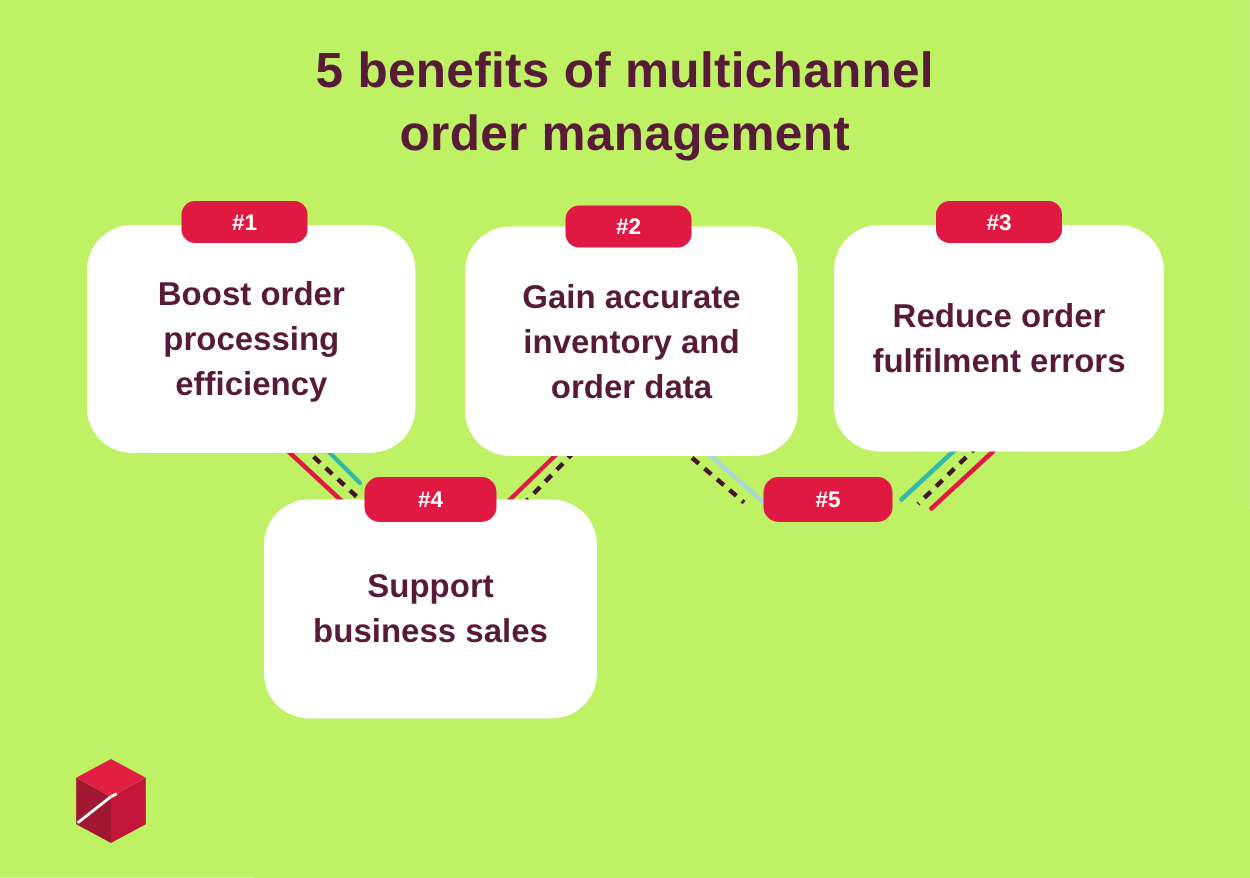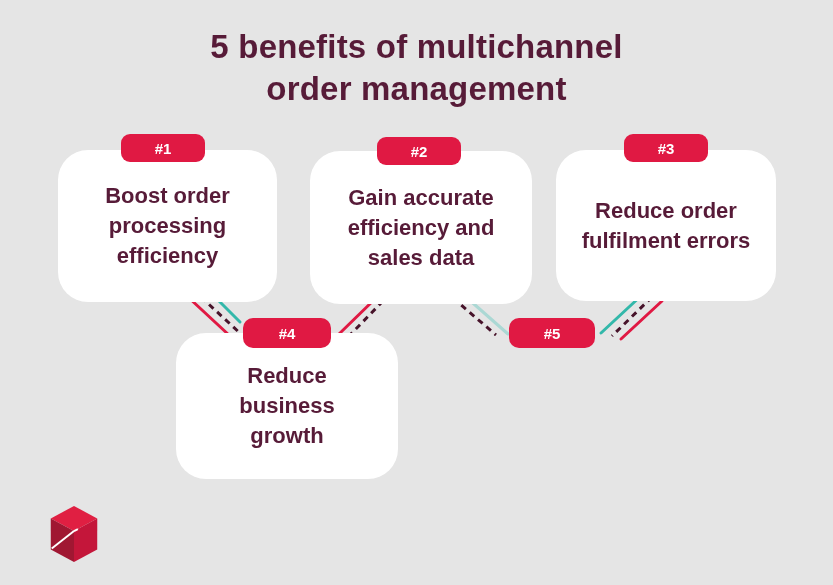--- a/index.html
+++ b/index.html
@@ -4,21 +4,21 @@
 <style>
   html, body {
     margin: 0;
     padding: 0;
     font-family: "Liberation Sans", "DejaVu Sans", sans-serif;
   }
   .canvas {
     position: relative;
     width: 833px;
     height: 585px;
-    background: #e5e5e5;
+    background: #bef264;
     overflow: hidden;
   }
   .title {
     position: absolute;
     top: 26px;
     left: 0;
     width: 833px;
     text-align: center;
     color: #571B38;
     font-size: 33px;
@@ -104,31 +104,31 @@
     <line x1="652" y1="297" x2="612" y2="336" stroke-width="3" stroke-dasharray="6 5" stroke="#47132A"></line>
     <line x1="662" y1="301" x2="621" y2="339" stroke-width="3" stroke-linecap="round" stroke="#E01943"></line>
   </svg>
 
   <div class="card" style="left:58px; top:150px; width:219px; height:152px;">
     <p style="max-width:190px;">Boost order processing efficiency</p>
   </div>
   <div class="badge" style="left:121px; top:134px; width:84px; height:28px;">#1</div>
 
   <div class="card" style="left:310px; top:151px; width:222px; height:153px;">
-    <p style="max-width:200px;">Gain accurate efficiency and sales data</p>
+    <p style="max-width:200px;">Gain accurate inventory and order data</p>
   </div>
   <div class="badge" style="left:377px; top:137px; width:84px; height:28px;">#2</div>
 
   <div class="card" style="left:556px; top:150px; width:220px; height:151px;">
     <p style="max-width:190px;">Reduce order fulfilment errors</p>
   </div>
   <div class="badge" style="left:624px; top:134px; width:84px; height:28px;">#3</div>
 
   <div class="card" style="left:176px; top:333px; width:222px; height:146px;">
-    <p style="max-width:165px;">Reduce business growth</p>
+    <p style="max-width:165px;">Support business sales</p>
   </div>
   <div class="badge" style="left:243px; top:318px; width:88px; height:30px; border-radius:10px;">#4</div>
 
   <div class="badge" style="left:509px; top:318px; width:86px; height:30px; border-radius:10px;">#5</div>
 
   <div class="logo">
     <svg width="52" height="60" viewBox="0 0 52 62">
       <polygon points="26,2 50,15 26,28 2,15" fill="#E01F42"></polygon>
       <polygon points="2,15 26,28 26,60 2,47" fill="#A01732"></polygon>
       <polygon points="26,28 50,15 50,47 26,60" fill="#C4163A"></polygon>

